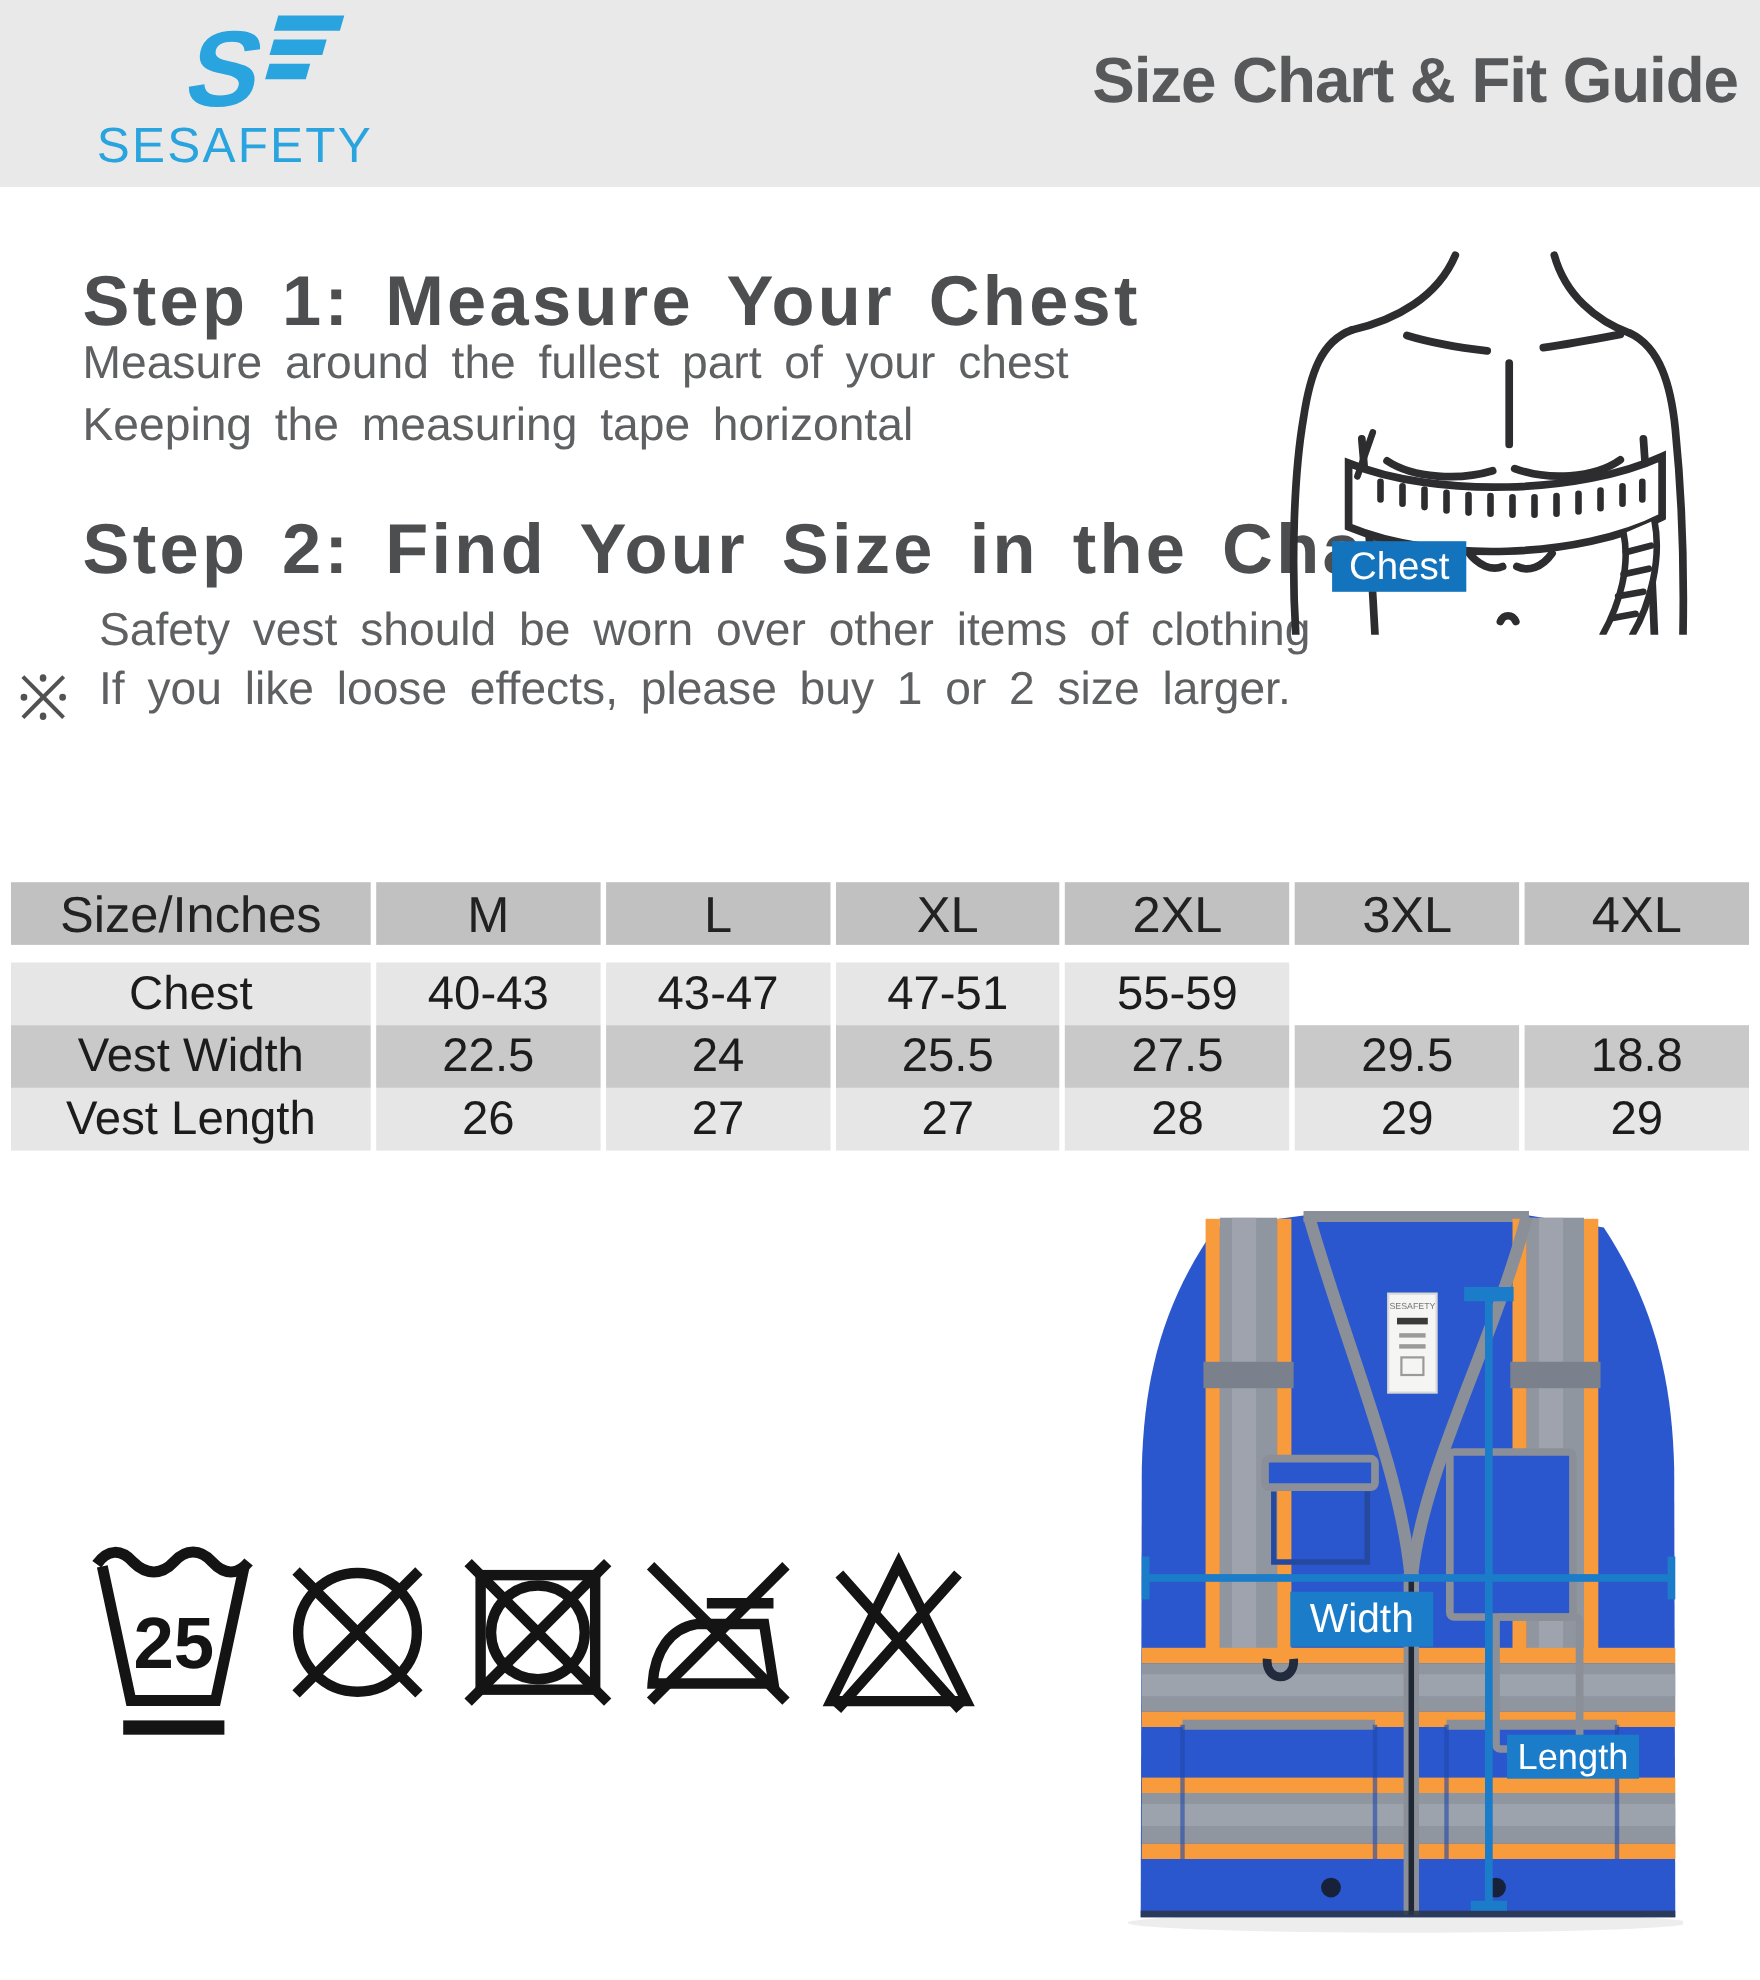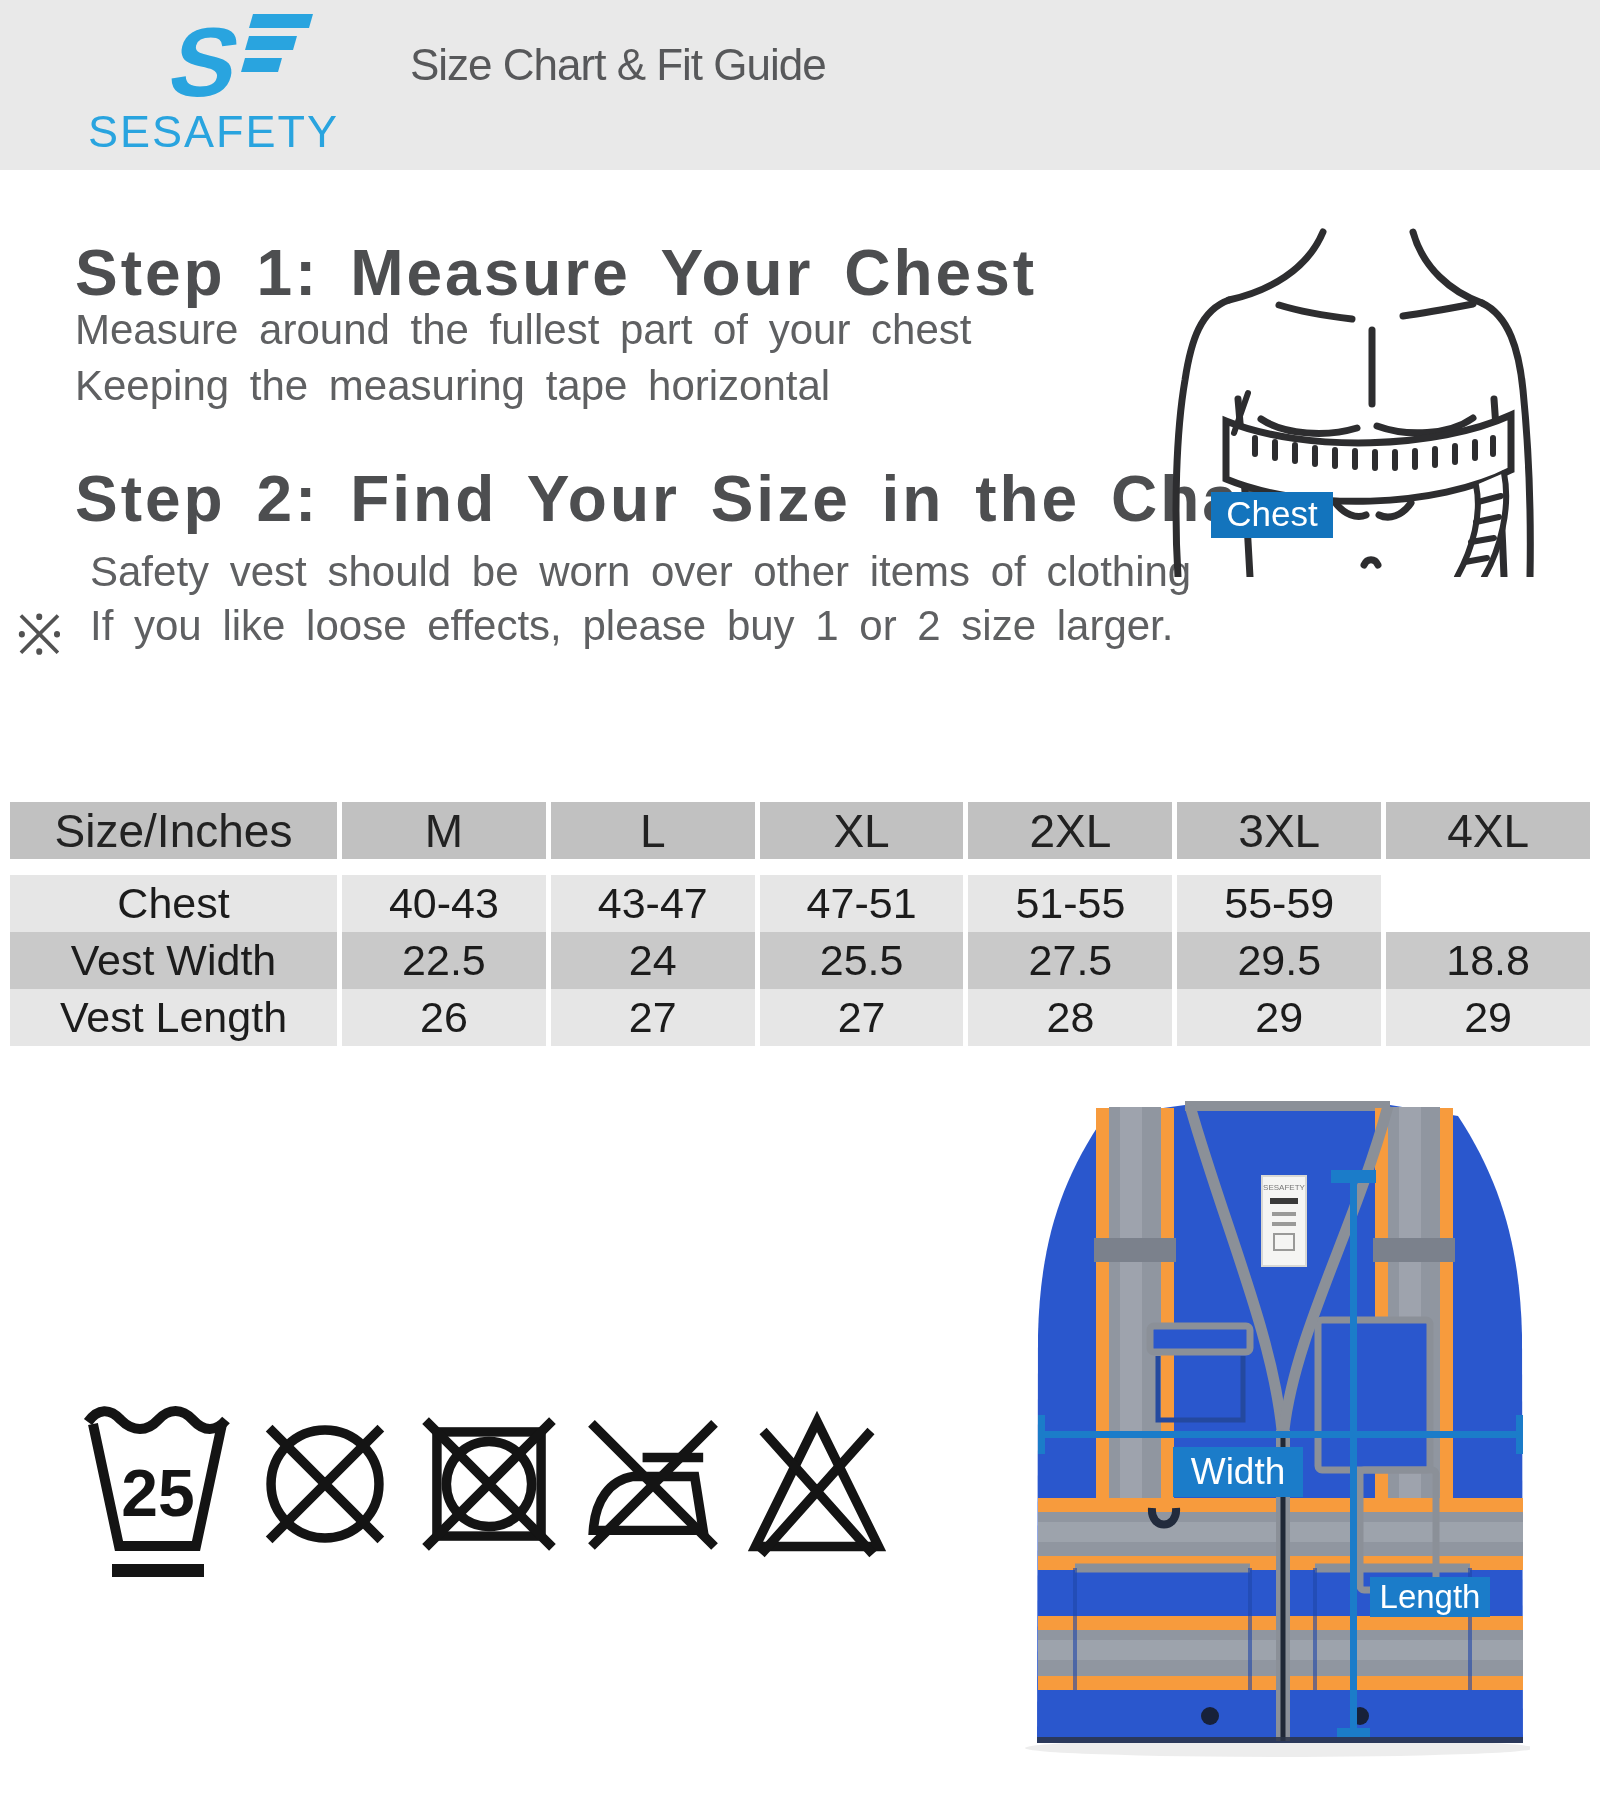--- a/index.html
+++ b/index.html
@@ -4,22 +4,22 @@
 <style>
   html,body { margin:0; padding:0; background:#fff; }
   .page { position:relative; width:1600px; height:1800px; background:#ffffff;
           font-family:"Liberation Sans", sans-serif; overflow:hidden; }
 
   
   .banner { position:absolute; left:0; top:0; width:1600px; height:170px; background:#e9e9e9; }
   .logo { position:absolute; left:88px; top:8px; width:250px; text-align:center; }
   .logo-mark { display:block; margin:0 auto; }
   .logo-text { display:block; margin-top:2px; color:#29a4df; font-size:45px; letter-spacing:2px; }
-  .title { position:absolute; left:410px; right:20px; top:40px; text-align:left;
-           font-size:44px; font-weight:normal; color:#57585a; letter-spacing:-1px; }
+  .title { position:absolute; left:410px; right:20px; top:40px; text-align:right;
+           font-size:58px; font-weight:bold; color:#57585a; letter-spacing:-1px; }
 
   
   .h-step { position:absolute; left:75px; font-size:64px; font-weight:bold; color:#4d4e50;
             letter-spacing:3px; word-spacing:10px; white-space:nowrap; }
   .body-line { position:absolute; font-size:42px; color:#5f6062; word-spacing:9px; white-space:nowrap; }
   .note-mark { position:absolute; left:16px; top:594px; font-size:56px; color:#525252; }
 
   
   .size-table { position:absolute; left:10px; top:802px; width:1580px; }
   .trow { display:grid; grid-template-columns:327px repeat(6, 1fr); column-gap:5px; height:57px; }
@@ -119,21 +119,20 @@
       <div class="tcell bg-dark">XL</div>
       <div class="tcell bg-dark">2XL</div>
       <div class="tcell bg-dark">3XL</div>
       <div class="tcell bg-dark">4XL</div>
     </div>
     <div class="trow trow-chest">
       <div class="tcell bg-light">Chest</div>
       <div class="tcell bg-light">40-43</div>
       <div class="tcell bg-light">43-47</div>
       <div class="tcell bg-light">47-51</div>
-      <div class="tcell bg-light">51-55</div>
       <div class="tcell bg-light">55-59</div>
     </div>
     <div class="trow trow-width">
       <div class="tcell bg-mid">Vest Width</div>
       <div class="tcell bg-mid">22.5</div>
       <div class="tcell bg-mid">24</div>
       <div class="tcell bg-mid">25.5</div>
       <div class="tcell bg-mid">27.5</div>
       <div class="tcell bg-mid">29.5</div>
       <div class="tcell bg-mid">18.8</div>

